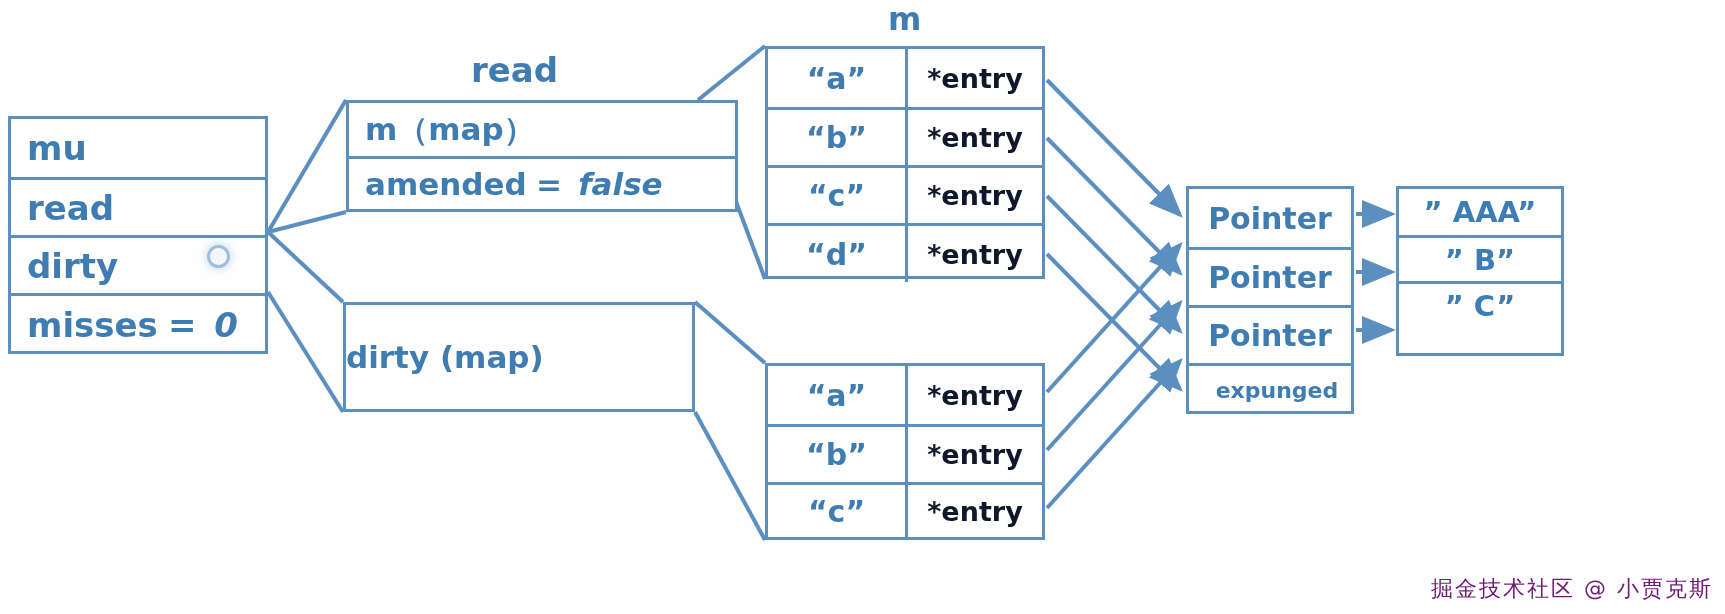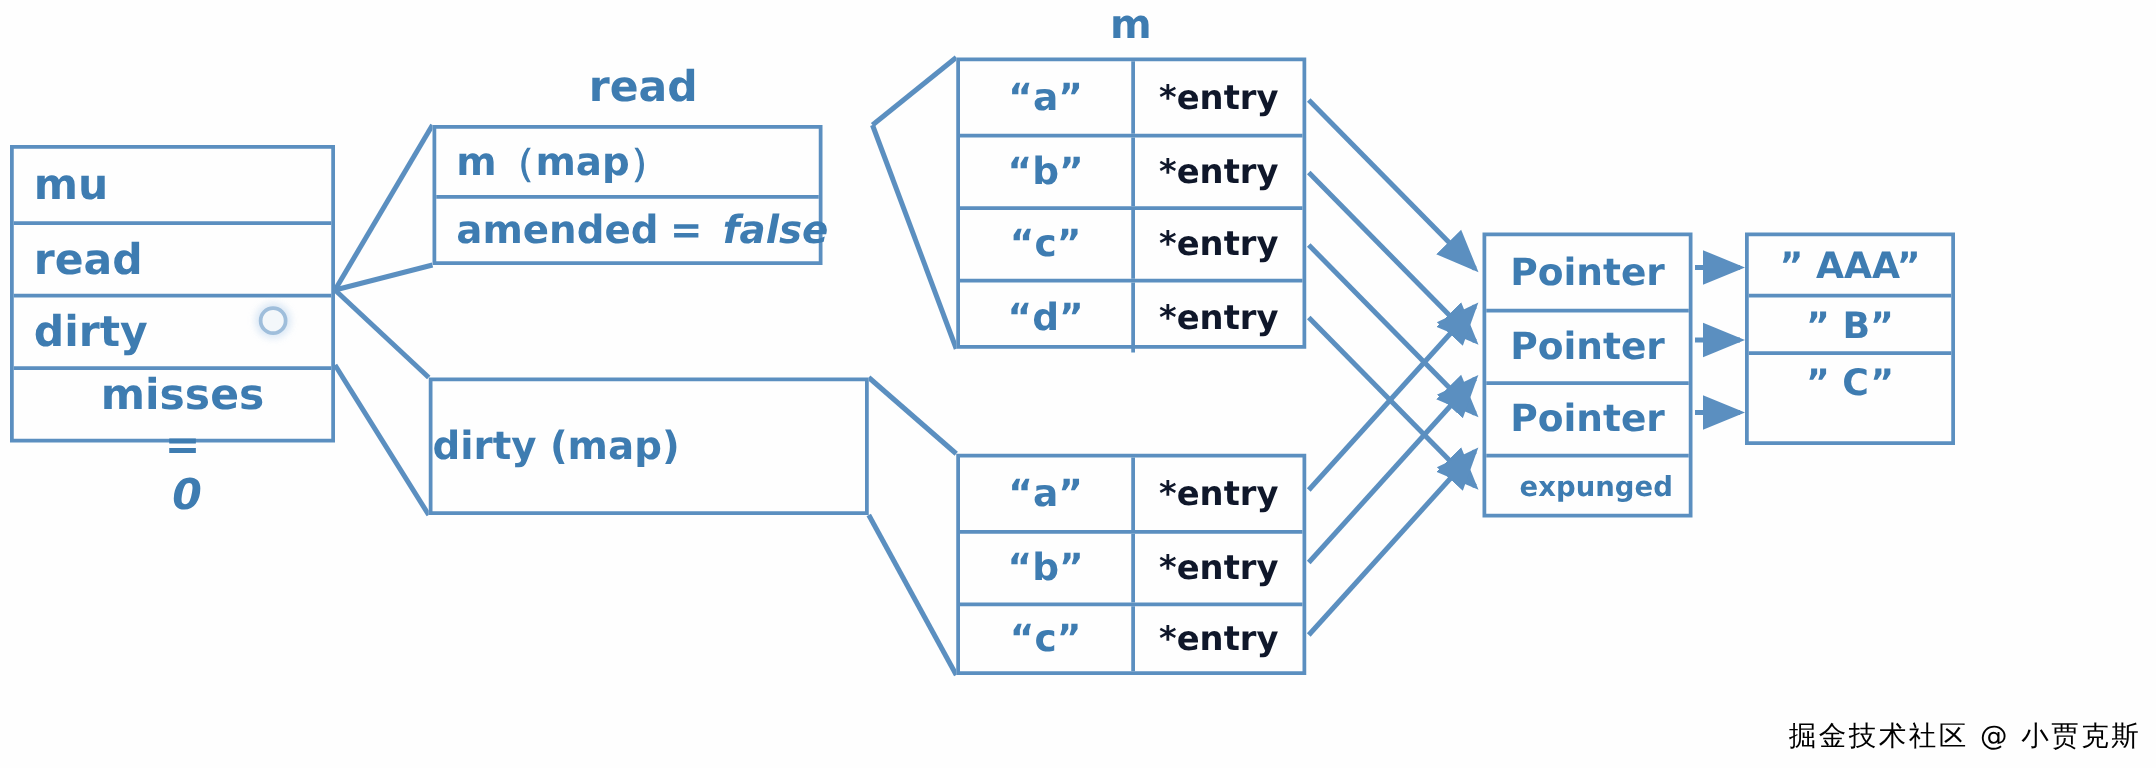--- a/index.html
+++ b/index.html
@@ -42,27 +42,27 @@
     color:#3e7cb1;
     font-weight:bold;
     white-space:nowrap;
     z-index:3;
   }
 
   
   #syncmap-title{left:40px;top:76px;font-size:34px;}
   #syncmap-box{left:8px;top:116px;width:260px;height:238px;}
   #syncmap-box .cell{height:58px;padding-left:16px;font-size:34px;}
-  #syncmap-box .cell:nth-child(4){height:60px;flex-direction:column;}
+  #syncmap-box .cell:nth-child(4){height:60px;}
   .ital{font-style:italic;padding-left:.22em;text-align:right;}
   .eq{padding:0 .3em;}
 
   
   #read-title{left:471px;top:50px;font-size:34px;}
-  #read-box{left:346px;top:100px;width:312px;height:112px;}
+  #read-box{left:346px;top:100px;width:392px;height:112px;}
   #read-box .cell{height:53px;padding-left:16px;font-size:31px;}
 
   
   #dirty-box{left:343px;top:302px;width:352px;height:110px;}
   #dirty-box .cell{height:100%;justify-content:flex-start;font-size:31px;}
 
   
   #m-title{left:888px;top:0px;font-size:32px;}
   #m-table{left:765px;top:46px;width:280px;height:233px;}
   .maprow{display:flex;height:58px;box-sizing:border-box;}
@@ -98,21 +98,21 @@
   #cursor-dot{
     position:absolute;left:207px;top:245px;width:17px;height:17px;
     border-radius:50%;border:3px solid #8fb4d6;background:#f2f6fa;
     opacity:.85;z-index:4;
     box-shadow:0 0 6px 3px rgba(200,220,240,.75);
   }
 
   
   #watermark{
     position:absolute;right:12px;bottom:10px;
-    color:#000000;font-size:22px;font-weight:normal;
+    color:#701a75;font-size:22px;font-weight:normal;
     letter-spacing:2px;z-index:5;
     text-shadow:0 1px 0 #ffffff;
   }
 </style>
 </head>
 <body>
 
 <div id="stage">
 
   <svg class="links" viewBox="0 0 1725 614">

